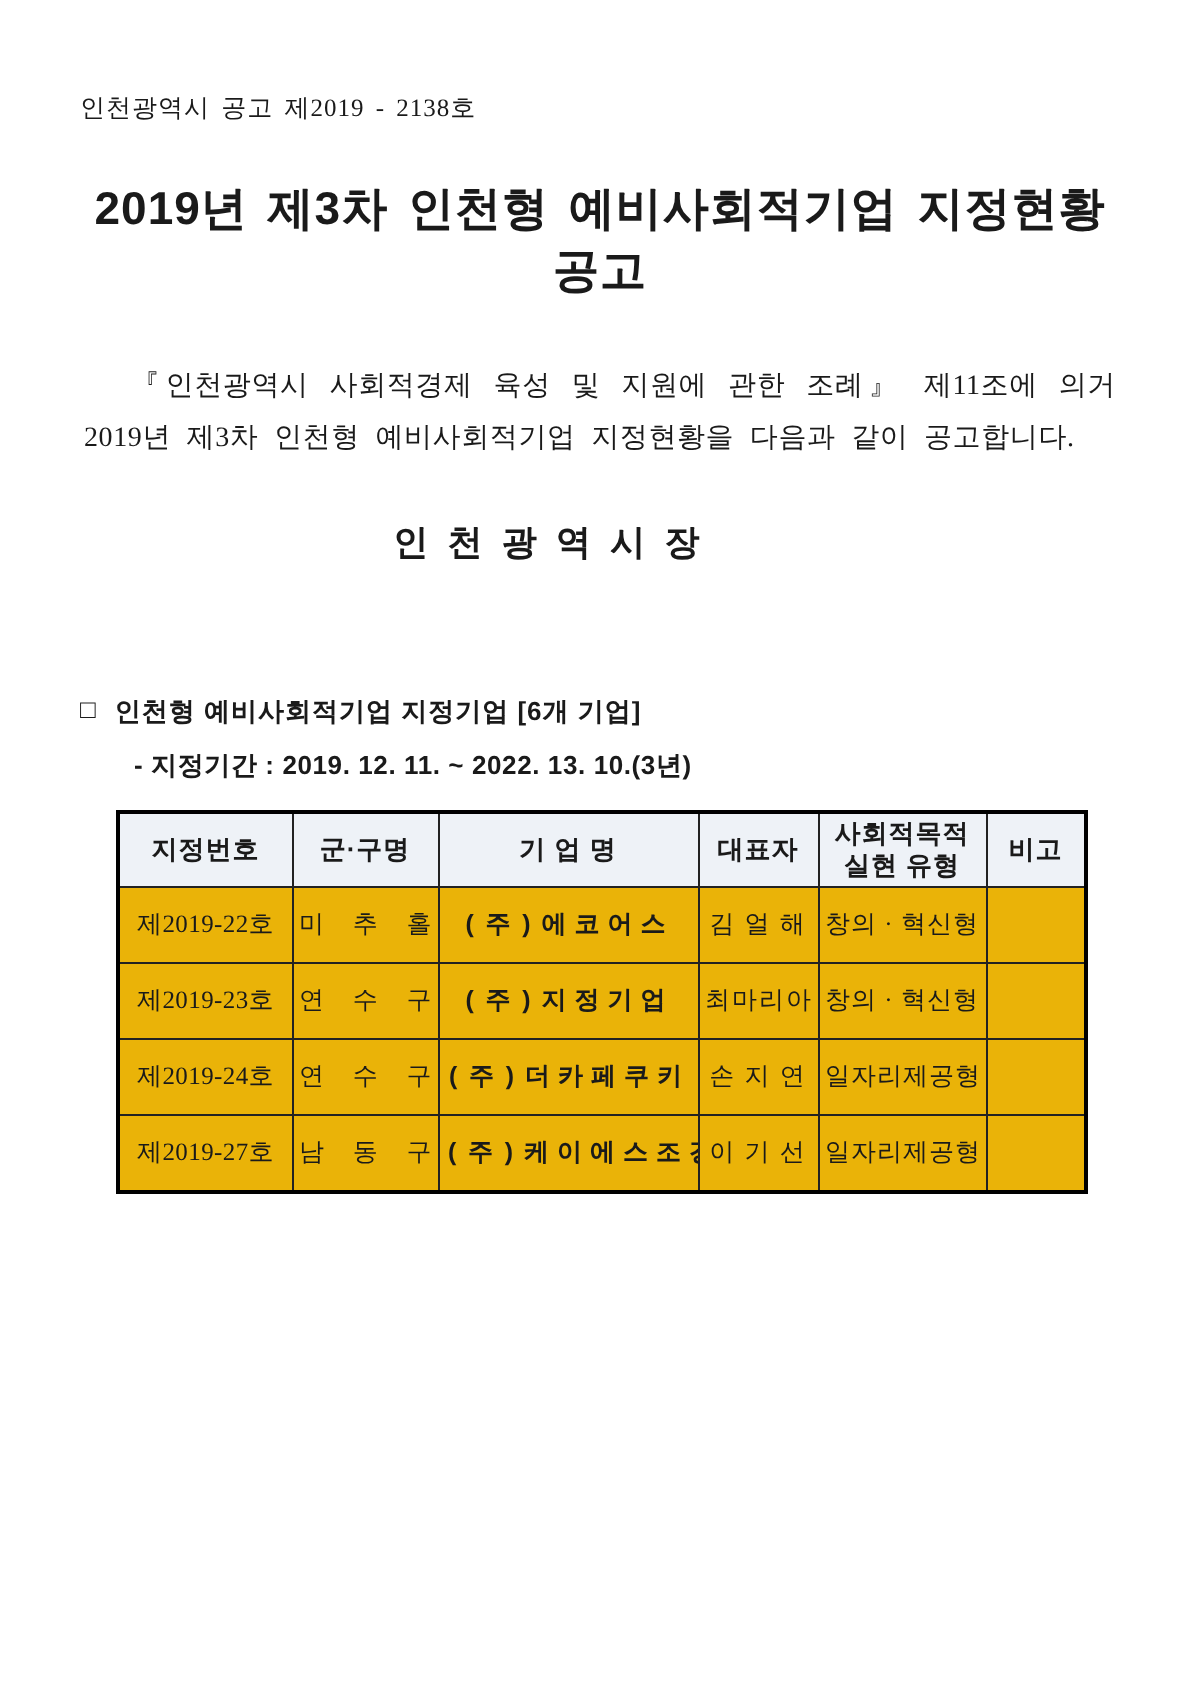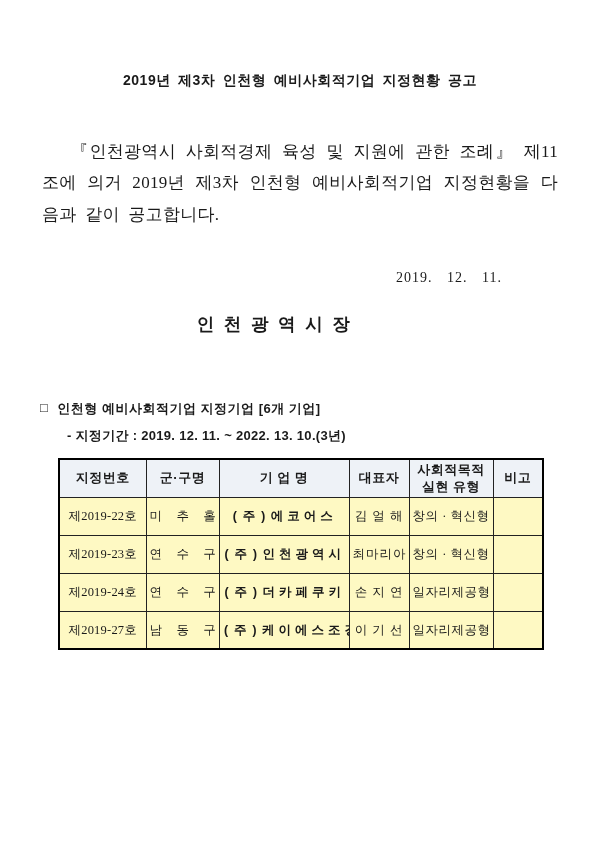--- a/index.html
+++ b/index.html
@@ -8,26 +8,26 @@
     font-family:"Liberation Serif","DejaVu Serif",serif;
     color:#1a1a1a;
   }
   .page{padding:46px 40px 0 40px;box-sizing:border-box;}
   .doc-number{
     font-size:12.5px;letter-spacing:0.5px;word-spacing:2px;
   }
   .title{
     margin:26px 6px 0 6px;
     font-family:"Liberation Sans","DejaVu Sans",sans-serif;
-    font-size:14px;font-weight:bold;text-align:center;
+    font-size:23px;font-weight:bold;text-align:center;
     letter-spacing:0.5px;word-spacing:3px;
   }
   .body-text{
-    margin:46px 2px 0 2px;
-    font-size:17px;line-height:1.85;text-align:justify;
+    margin:30px 2px 0 2px;
+    font-size:14px;line-height:1.85;text-align:justify;
     text-indent:1.7em;word-spacing:4px;letter-spacing:0.3px;
   }
   .date{
     margin-top:40px;padding-right:58px;
     font-size:14px;text-align:right;word-spacing:10px;letter-spacing:1px;
   }
   .signature{
     margin-top:26px;padding-right:44px;
     font-size:17.5px;font-weight:bold;text-align:center;
     letter-spacing:0.55em;
@@ -56,44 +56,44 @@
     height:38px;padding:0 3px;box-sizing:border-box;
     text-align:center;vertical-align:middle;overflow:hidden;
   }
   table.companies th{
     background:#eef2f7;
     font-family:"Liberation Sans","DejaVu Sans",sans-serif;
     font-size:13px;font-weight:bold;
     white-space:pre-line;line-height:1.25;letter-spacing:0.5px;
   }
   table.companies td{
-    font-size:12.5px;background:#fef9c3;
+    font-size:12.5px;background:#eab308;
   }
   td.company{
     font-family:Liberation Mono, monospace;
     font-weight:bold;font-size:13px;white-space:nowrap;
   }
   td.company.spaced{letter-spacing:0.32em;}
   td.company.condensed{font-size:11.5px;letter-spacing:-0.4px;}
   td.district{letter-spacing:0.45em;white-space:nowrap;}
   td.no-cell{letter-spacing:0.2px;}
   td.rep{letter-spacing:1px;white-space:nowrap;font-family:Liberation Serif, serif;}
   td.ptype{letter-spacing:0.5px;white-space:nowrap;}
 </style>
 </head>
 <body>
 
 <div class="page">
 
+  <div class="doc-number">인천광역시 공고 제2019 - 2138호</div>
 
   <h1 class="title">2019년 제3차 인천형 예비사회적기업 지정현황 공고</h1>
 
   <p class="body-text">『인천광역시 사회적경제 육성 및 지원에 관한 조례』 제11조에 의거 2019년 제3차 인천형 예비사회적기업 지정현황을 다음과 같이 공고합니다.</p>
 
-  <div class="date">2019. 12. 11.</div>
 
   <div class="signature">인천광역시장</div>
 
   <div class="section-heading">
     <span class="bullet">□</span><span>인천형 예비사회적기업 지정기업 [6개 기업]</span>
   </div>
 
   <div class="period">- 지정기간 : 2019. 12. 11. ~ 2022. 13. 10.(3년)</div>
 
   <table class="companies">
@@ -121,21 +121,21 @@
         <td class="no-cell">제2019-22호</td>
         <td class="district">미 추 홀</td>
         <td class="company spaced">(주)에코어스</td>
         <td class="rep">김 얼 해</td>
         <td class="ptype">창의 · 혁신형</td>
         <td class="note"></td>
       </tr>
       <tr>
         <td class="no-cell">제2019-23호</td>
         <td class="district">연 수 구</td>
-        <td class="company spaced">(주)인천광역시</td>
+        <td class="company spaced">(주)지정기업</td>
         <td class="rep">최마리아</td>
         <td class="ptype">창의 · 혁신형</td>
         <td class="note"></td>
       </tr>
       <tr>
         <td class="no-cell">제2019-24호</td>
         <td class="district">연 수 구</td>
         <td class="company spaced">(주)더카페쿠키</td>
         <td class="rep">손 지 연</td>
         <td class="ptype">일자리제공형</td>

